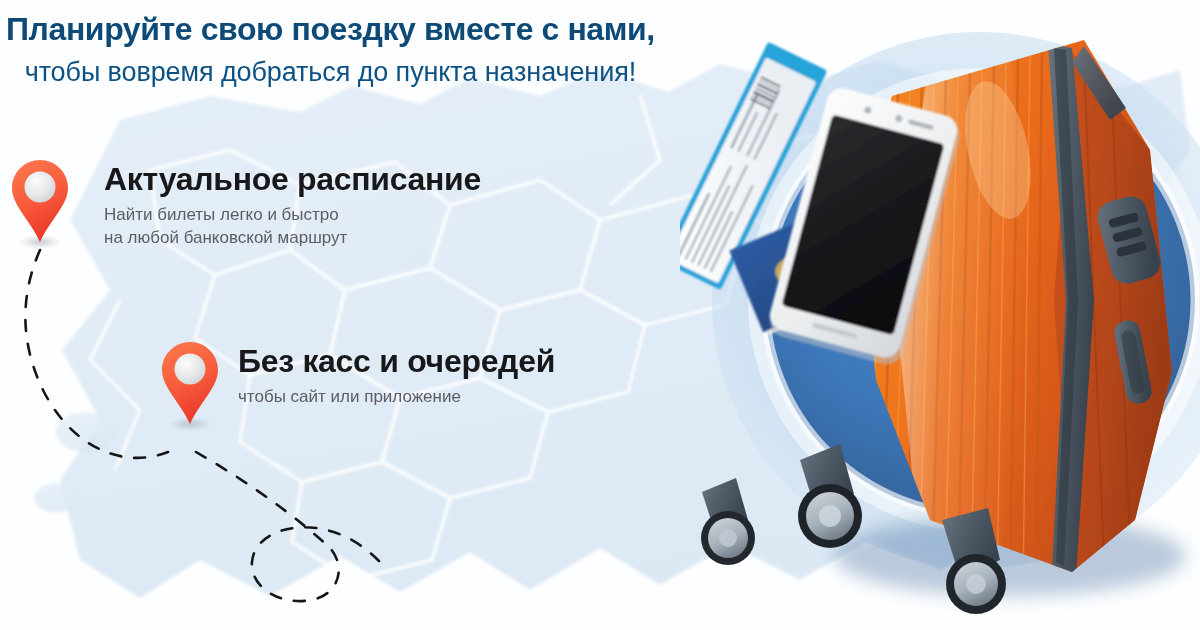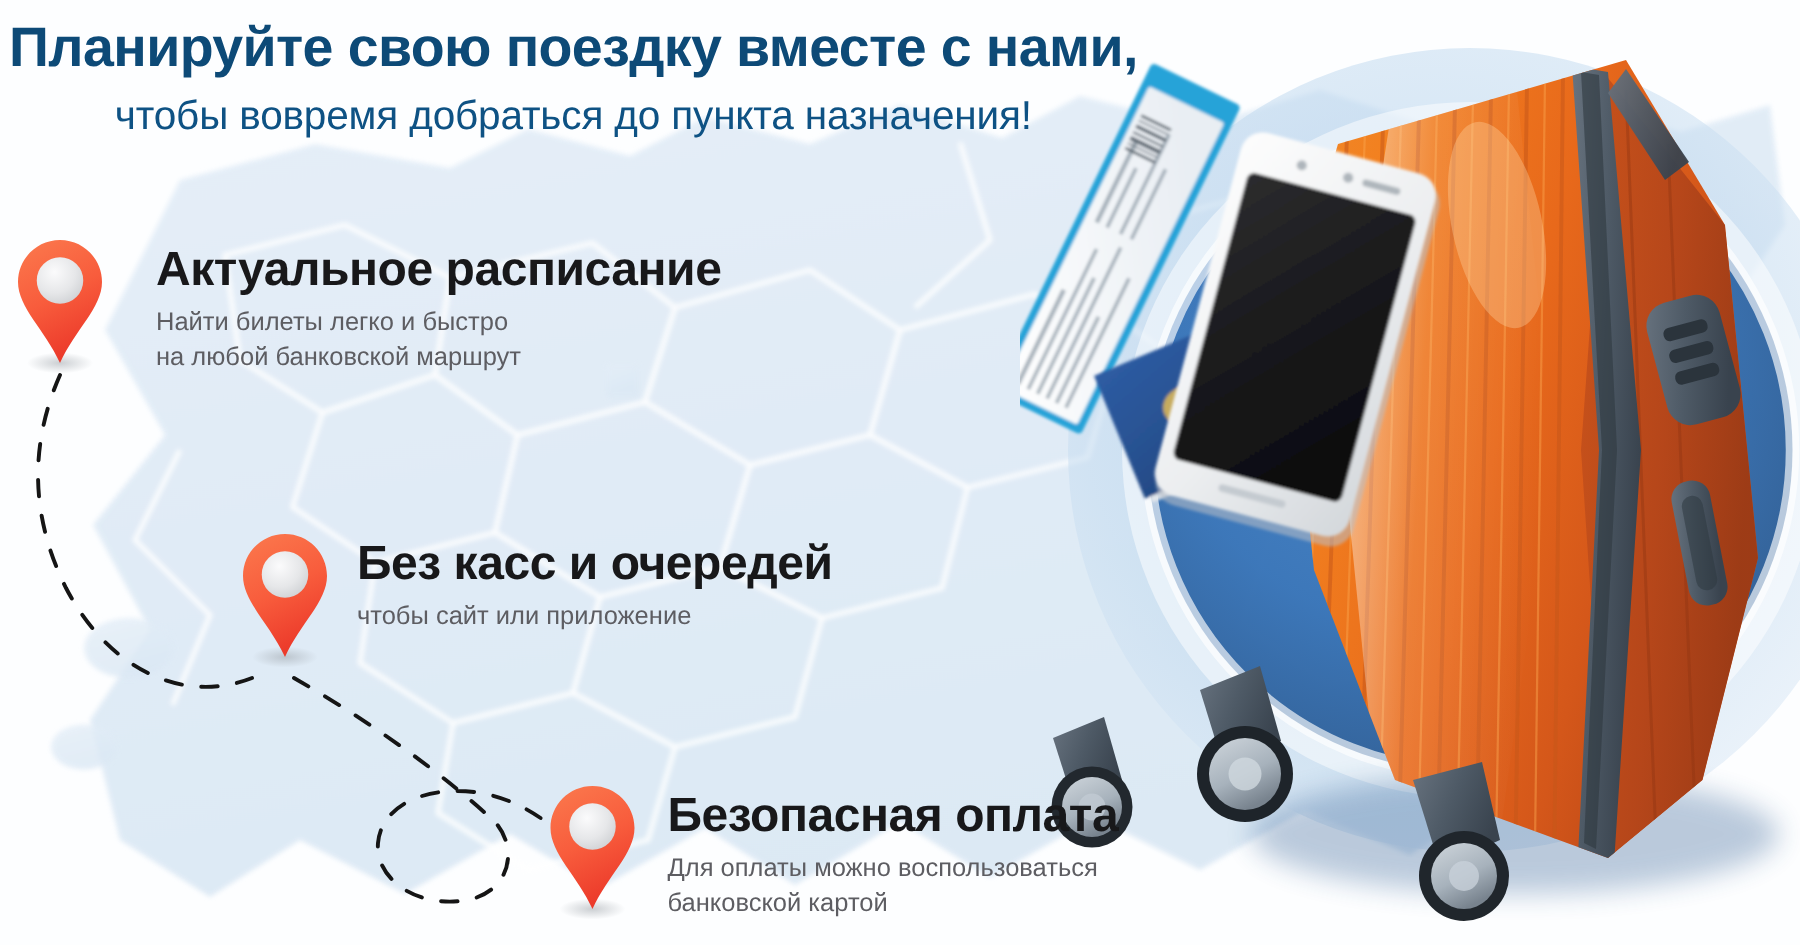--- a/index.html
+++ b/index.html
@@ -26,21 +26,21 @@
   .map-svg { width: 100%; height: 100%; display: block; }
 
   
   .headline-block {
     position: absolute;
     left: 6px;
     top: 12px;
     z-index: 6;
   }
   .headline {
-    font-size: 37px;
+    font-size: 32px;
     font-weight: bold;
     color: #0d4a77;
     letter-spacing: -0.4px;
     line-height: 1.08;
     white-space: nowrap;
     margin: 0;
   }
   .subheadline {
     font-size: 27px;
     font-weight: normal;
@@ -92,21 +92,21 @@
     position: relative;
     width: 64px;
     height: 92px;
     flex: 0 0 64px;
   }
   .pin svg { display: block; width: 64px; height: 92px; }
 
   
   #feature-1 { left: 8px;   top: 158px; }
   #feature-1 .feature-text { margin-left: 32px; }
-  #feature-2 { left: 158px; top: 354px; }
+  #feature-2 { left: 158px; top: 340px; }
   #feature-2 .feature-text { margin-left: 16px; }
   #feature-3 { left: 363px; top: 522px; }
   #feature-3 .feature-text { margin-left: 18px; }
 
   
   .photo {
     position: absolute;
     right: 0;
     top: 0;
     width: 520px;
@@ -441,30 +441,14 @@
       </svg>
     </span>
     <div class="feature-text">
       <h2 class="feature-title">Без касс и очередей</h2>
       <p class="feature-desc">
         <span>чтобы сайт или приложение</span>
       </p>
     </div>
   </div>
 
-  <div class="feature" id="feature-3">
-    <span class="pin">
-      <svg viewBox="0 0 64 92" aria-hidden="true">
-        <ellipse cx="32" cy="84" rx="22" ry="7" fill="url(#pinS1)"></ellipse>
-        <path d="M32,2 C16.5,2 4,14.5 4,30 C4,47 22,62 32,84 C42,62 60,47 60,30 C60,14.5 47.5,2 32,2 Z" fill="url(#pinG1)"></path>
-        <circle cx="32" cy="29" r="15.5" fill="url(#pinC1)"></circle>
-      </svg>
-    </span>
-    <div class="feature-text">
-      <h2 class="feature-title">Безопасная оплата</h2>
-      <p class="feature-desc">
-        <span>Для оплаты можно воспользоваться</span>
-        <span>банковской картой</span>
-      </p>
-    </div>
-  </div>
 
 </div>
 
 </body></html>

